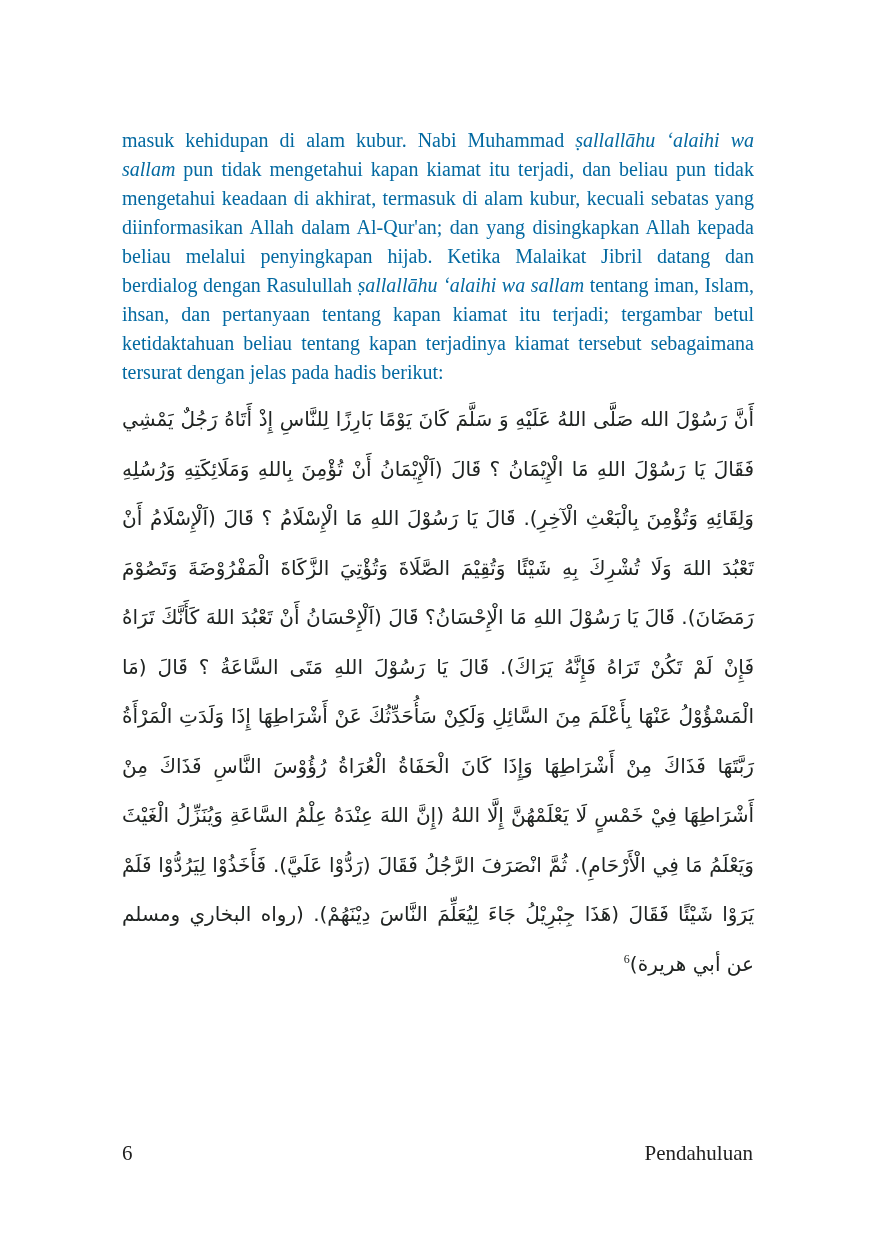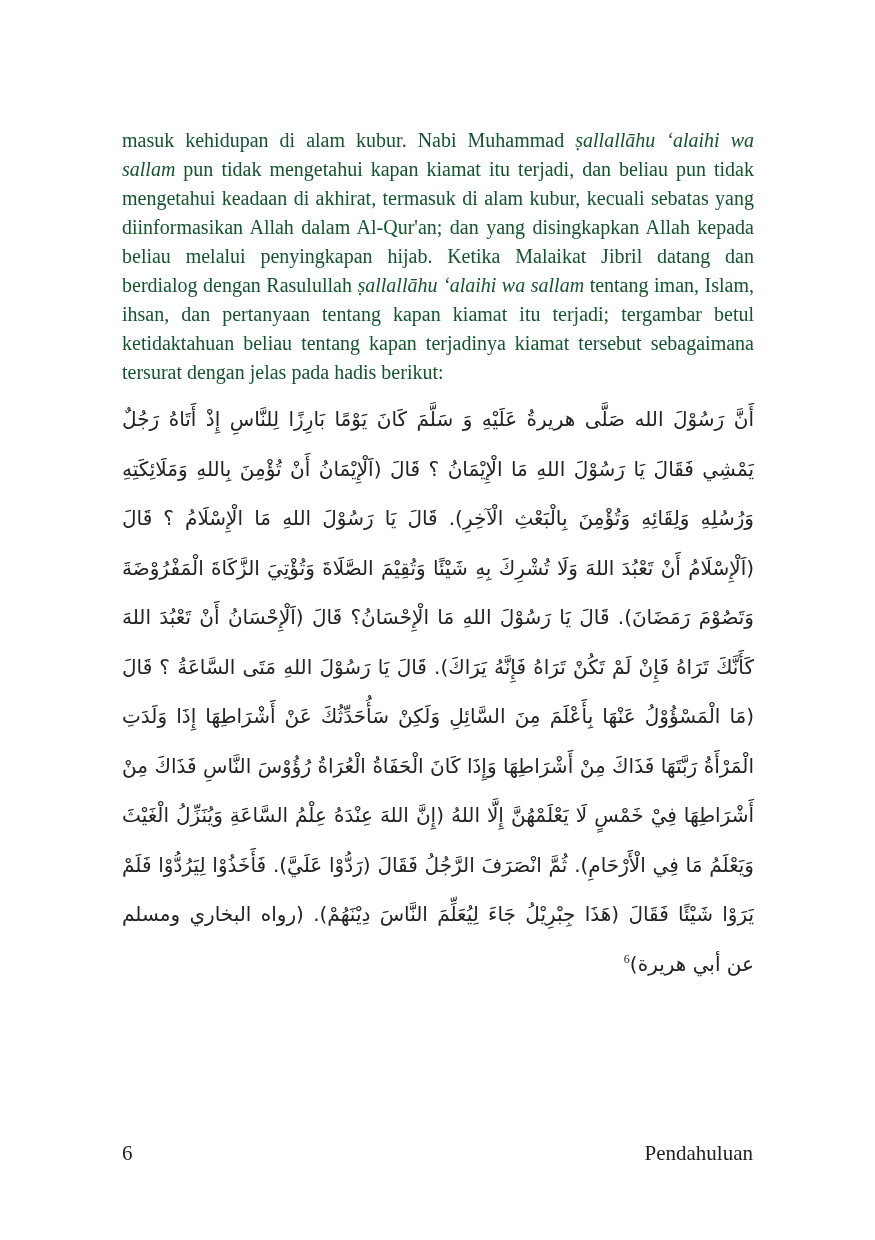--- a/index.html
+++ b/index.html
@@ -19,21 +19,21 @@
     left: 122px;
     top: 126px;
     width: 632px;
   }
   .para {
     margin: 0;
     font-family: "Liberation Serif", serif;
     font-size: 20px;
     line-height: 29px;
     text-align: justify;
-    color: #14532d;
+    color: #0369a1;
   }
   .para .it {
     font-style: italic;
   }
   .arabic {
     margin: 8px 0 0 0;
     direction: rtl;
     unicode-bidi: embed;
     font-family: "DejaVu Sans", sans-serif;
     font-size: 20px;
@@ -63,21 +63,21 @@
   }
 </style>
 </head>
 <body>
 
 <div class="page">
   <main class="content">
 
     <p class="para"><span>masuk kehidupan di alam kubur. Nabi Muhammad </span><span class="it">ṣallallāhu ‘alaihi wa sallam</span><span> pun tidak mengetahui kapan kiamat itu terjadi, dan beliau pun tidak mengetahui keadaan di akhirat, termasuk di alam kubur, kecuali sebatas yang diinformasikan Allah dalam Al-Qur'an; dan yang disingkapkan Allah kepada beliau melalui penyingkapan hijab. Ketika Malaikat Jibril datang dan berdialog dengan Rasulullah </span><span class="it">ṣallallāhu ‘alaihi wa sallam</span><span> tentang iman, Islam, ihsan, dan pertanyaan tentang kapan kiamat itu terjadi; tergambar betul ketidaktahuan beliau tentang kapan terjadinya kiamat tersebut sebagaimana tersurat dengan jelas pada hadis berikut:</span></p>
 
-    <p class="arabic" dir="rtl" lang="ar"><span>أَنَّ رَسُوْلَ الله صَلَّى هريرةُ عَلَيْهِ وَ سَلَّمَ كَانَ يَوْمًا بَارِزًا لِلنَّاسِ إِذْ أَتَاهُ رَجُلٌ</span>
+    <p class="arabic" dir="rtl" lang="ar"><span>أَنَّ رَسُوْلَ الله صَلَّى اللهُ عَلَيْهِ وَ سَلَّمَ كَانَ يَوْمًا بَارِزًا لِلنَّاسِ إِذْ أَتَاهُ رَجُلٌ</span>
 <span>يَمْشِي فَقَالَ يَا رَسُوْلَ اللهِ مَا الْإِيْمَانُ ؟ قَالَ (اَلْإِيْمَانُ أَنْ تُؤْمِنَ بِاللهِ</span>
 <span>وَمَلَائِكَتِهِ وَرُسُلِهِ وَلِقَائِهِ وَتُؤْمِنَ بِالْبَعْثِ الْآخِرِ). قَالَ يَا رَسُوْلَ اللهِ مَا</span>
 <span>الْإِسْلَامُ ؟ قَالَ (اَلْإِسْلَامُ أَنْ تَعْبُدَ اللهَ وَلَا تُشْرِكَ بِهِ شَيْئًا وَتُقِيْمَ الصَّلَاةَ</span>
 <span>وَتُؤْتِيَ الزَّكَاةَ الْمَفْرُوْضَةَ وَتَصُوْمَ رَمَضَانَ). قَالَ يَا رَسُوْلَ اللهِ مَا</span>
 <span>الْإِحْسَانُ؟ قَالَ (اَلْإِحْسَانُ أَنْ تَعْبُدَ اللهَ كَأَنَّكَ تَرَاهُ فَإِنْ لَمْ تَكُنْ تَرَاهُ فَإِنَّهُ</span>
 <span>يَرَاكَ). قَالَ يَا رَسُوْلَ اللهِ مَتَى السَّاعَةُ ؟ قَالَ (مَا الْمَسْؤُوْلُ عَنْهَا بِأَعْلَمَ مِنَ</span>
 <span>السَّائِلِ وَلَكِنْ سَأُحَدِّثُكَ عَنْ أَشْرَاطِهَا إِذَا وَلَدَتِ الْمَرْأَةُ رَبَّتَهَا فَذَاكَ مِنْ</span>
 <span>أَشْرَاطِهَا وَإِذَا كَانَ الْحَفَاةُ الْعُرَاةُ رُؤُوْسَ النَّاسِ فَذَاكَ مِنْ أَشْرَاطِهَا فِيْ</span>
 <span>خَمْسٍ لَا يَعْلَمْهُنَّ إِلَّا اللهُ (إِنَّ اللهَ عِنْدَهُ عِلْمُ السَّاعَةِ وَيُنَزِّلُ الْغَيْثَ وَيَعْلَمُ</span>
 <span>مَا فِي الْأَرْحَامِ). ثُمَّ انْصَرَفَ الرَّجُلُ فَقَالَ (رَدُّوْا عَلَيَّ). فَأَخَذُوْا لِيَرُدُّوْا</span>

